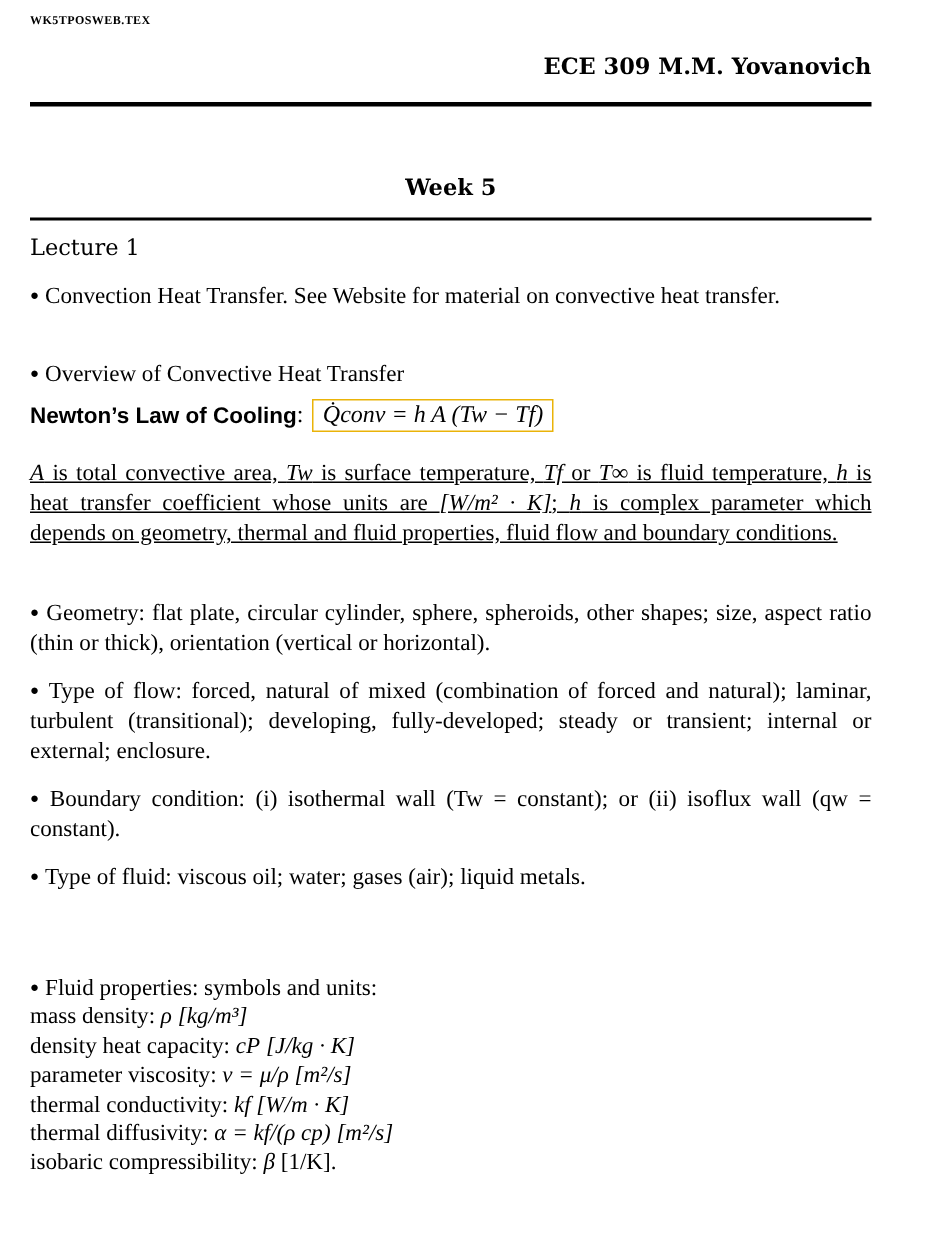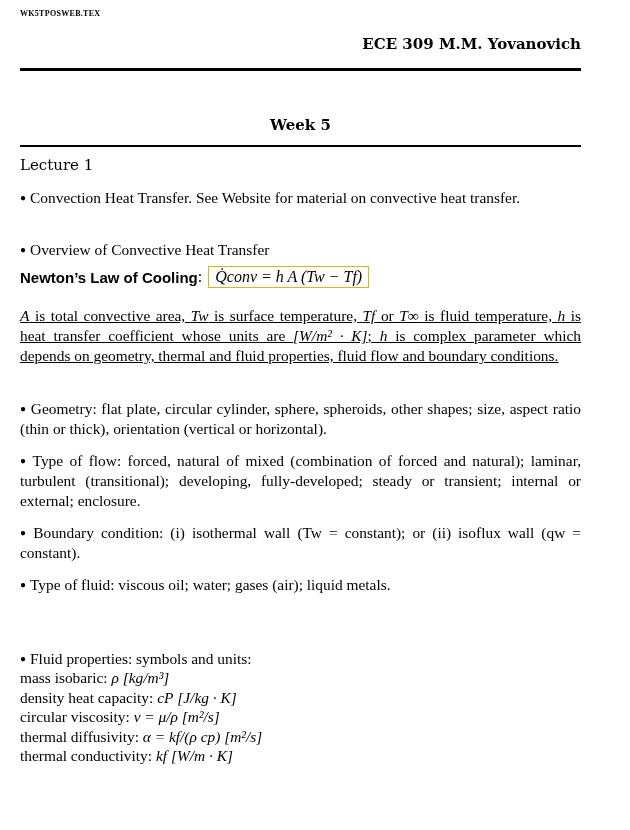--- a/index.html
+++ b/index.html
@@ -91,18 +91,19 @@
 <div class="para" style="top:523px;">
   <span class="bullet">●</span><span>Boundary condition: (i) isothermal wall (Tw = constant); or (ii) isoflux wall (qw = constant).</span>
 </div>
 
 <div class="para" style="top:575px;">
   <span class="bullet">●</span><span>Type of fluid: viscous oil; water; gases (air); liquid metals.</span>
 </div>
 
 <div class="props">
   <div><span class="bullet">●</span><span>Fluid properties: symbols and units:</span></div>
-  <div><span>mass isobaric: </span><i>ρ</i> <i>[kg/m³]</i></div>
+  <div><span>mass density: </span><i>ρ</i> <i>[kg/m³]</i></div>
   <div><span>density heat capacity: </span><i>cP</i> <i>[J/kg · K]</i></div>
-  <div><span>circular viscosity: </span><i>ν = μ/ρ</i> <i>[m²/s]</i></div>
+  <div><span>parameter viscosity: </span><i>ν = μ/ρ</i> <i>[m²/s]</i></div>
+  <div><span>thermal conductivity: </span><i>kf</i> <i>[W/m · K]</i></div>
   <div><span>thermal diffusivity: </span><i>α = kf/(ρ cp)</i> <i>[m²/s]</i></div>
-  <div><span>thermal conductivity: </span><i>kf</i> <i>[W/m · K]</i></div>
+  <div><span>isobaric compressibility: </span><i>β</i> <span>[1/K].</span></div>
 </div>
 
 </body></html>

